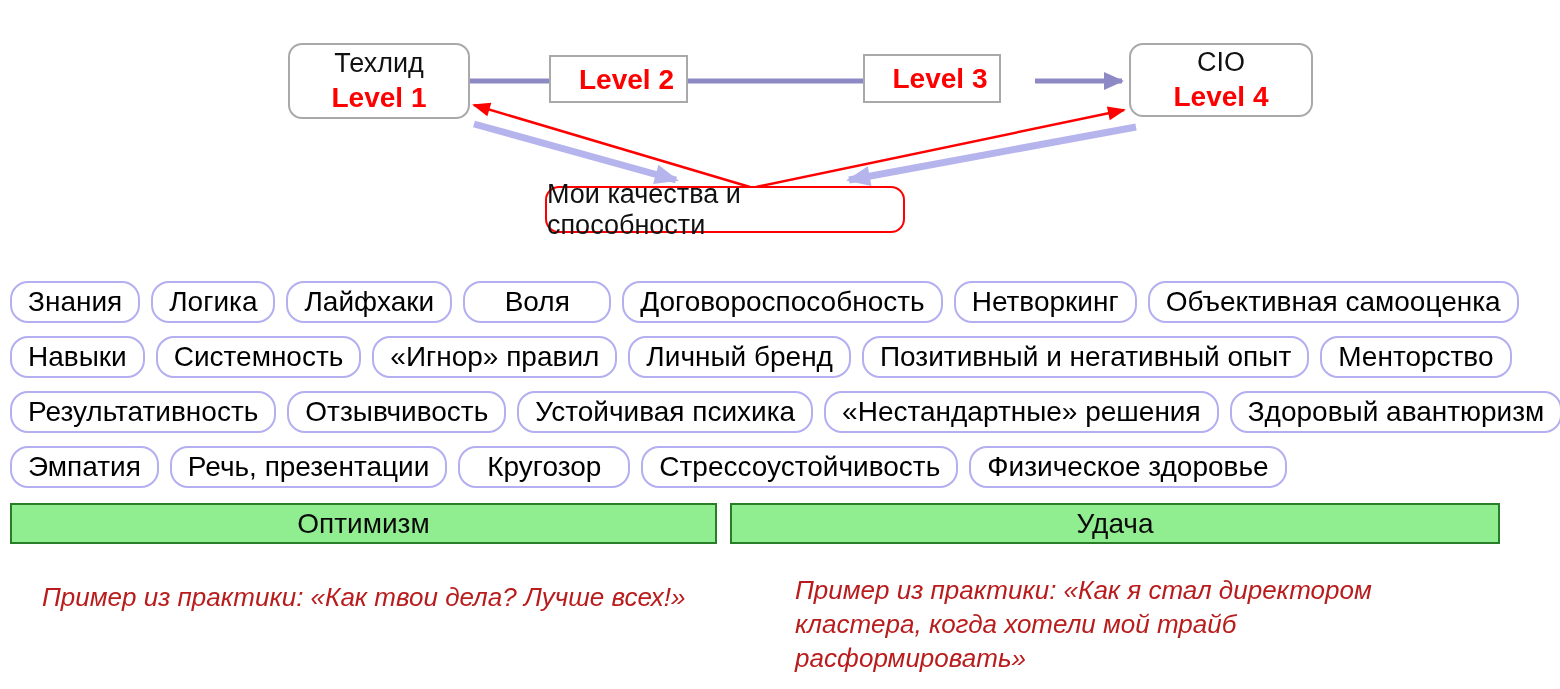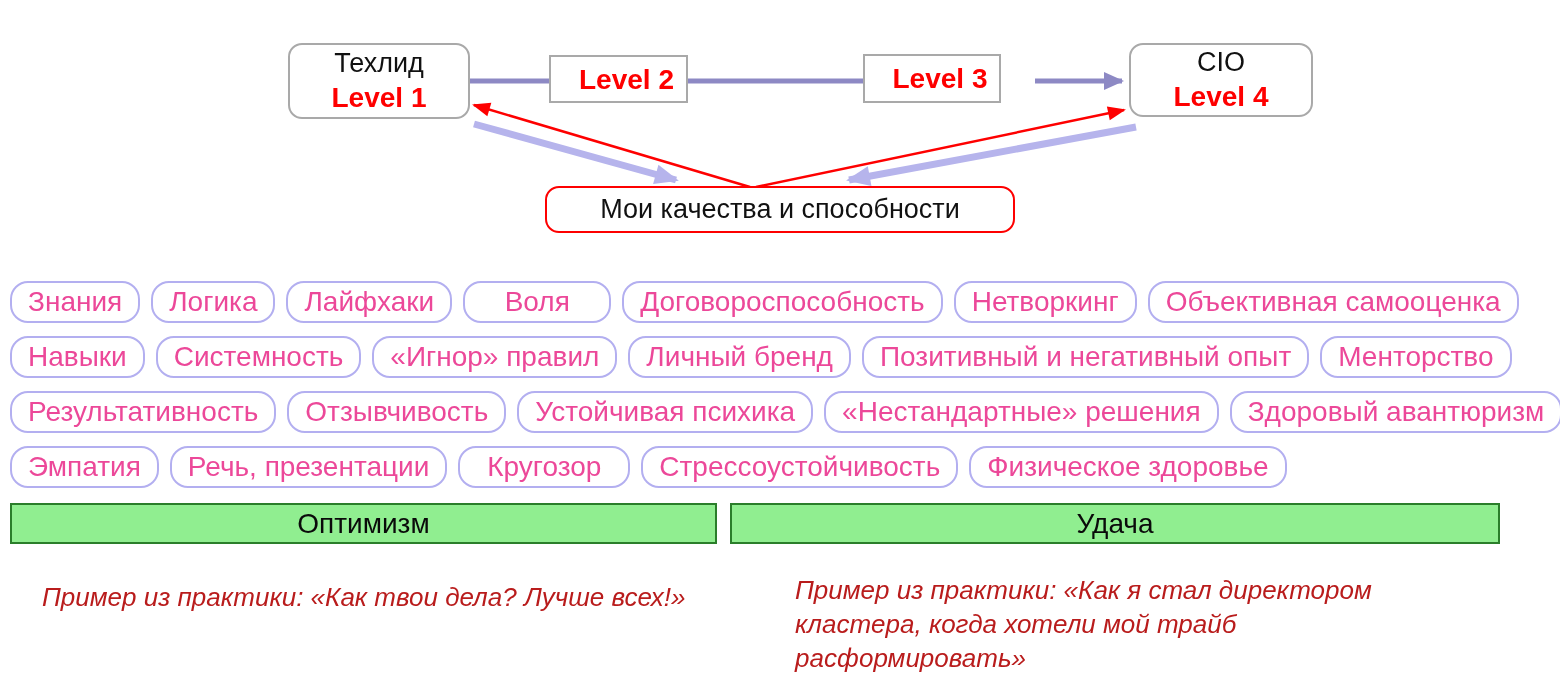--- a/index.html
+++ b/index.html
@@ -19,33 +19,33 @@
   .node .sub{font-size:28px;font-weight:bold;color:var(--red);}
   .node.small{border-radius:0;padding-left:16px;}
   .node.small .sub{font-size:28px;}
 
   #node-level1{left:288px;top:43px;width:182px;height:76px;}
   #node-level2{left:549px;top:55px;width:139px;height:48px;}
   #node-level3{left:863px;top:54px;width:138px;height:49px;}
   #node-level4{left:1129px;top:43px;width:184px;height:74px;}
 
   #qualities-box{
-    position:absolute;left:545px;top:186px;width:470px;height:47px;
+    position:absolute;left:545px;top:186px;width:360px;height:47px;
     border:2px solid var(--red);border-radius:14px;background:#fff;
     display:flex;align-items:center;justify-content:center;
     font-size:27px;color:#111;box-sizing:border-box;
   }
 
   
   #pill-rows{position:absolute;left:10px;top:281px;width:1542px;display:flex;flex-direction:column;gap:13px;}
   .pill-row{display:flex;gap:11px;}
   .pill{
     height:42px;box-sizing:border-box;border:2px solid var(--pill-border);
     border-radius:18px;background:#fff;display:flex;align-items:center;justify-content:center;
-    padding:0 16px;font-size:28px;color:#ec4899;white-space:nowrap;
+    padding:0 16px;font-size:28px;color:#000000;white-space:nowrap;
   }
 
   
   .green-bar{
     position:absolute;top:503px;height:41px;box-sizing:border-box;
     background:var(--green-fill);border:2px solid var(--green-border);border-radius:0;
     display:flex;align-items:center;justify-content:center;font-size:28px;color:#0a0a0a;
   }
   #bar-optimism{left:10px;width:707px;}
   #bar-luck{left:730px;width:770px;}

